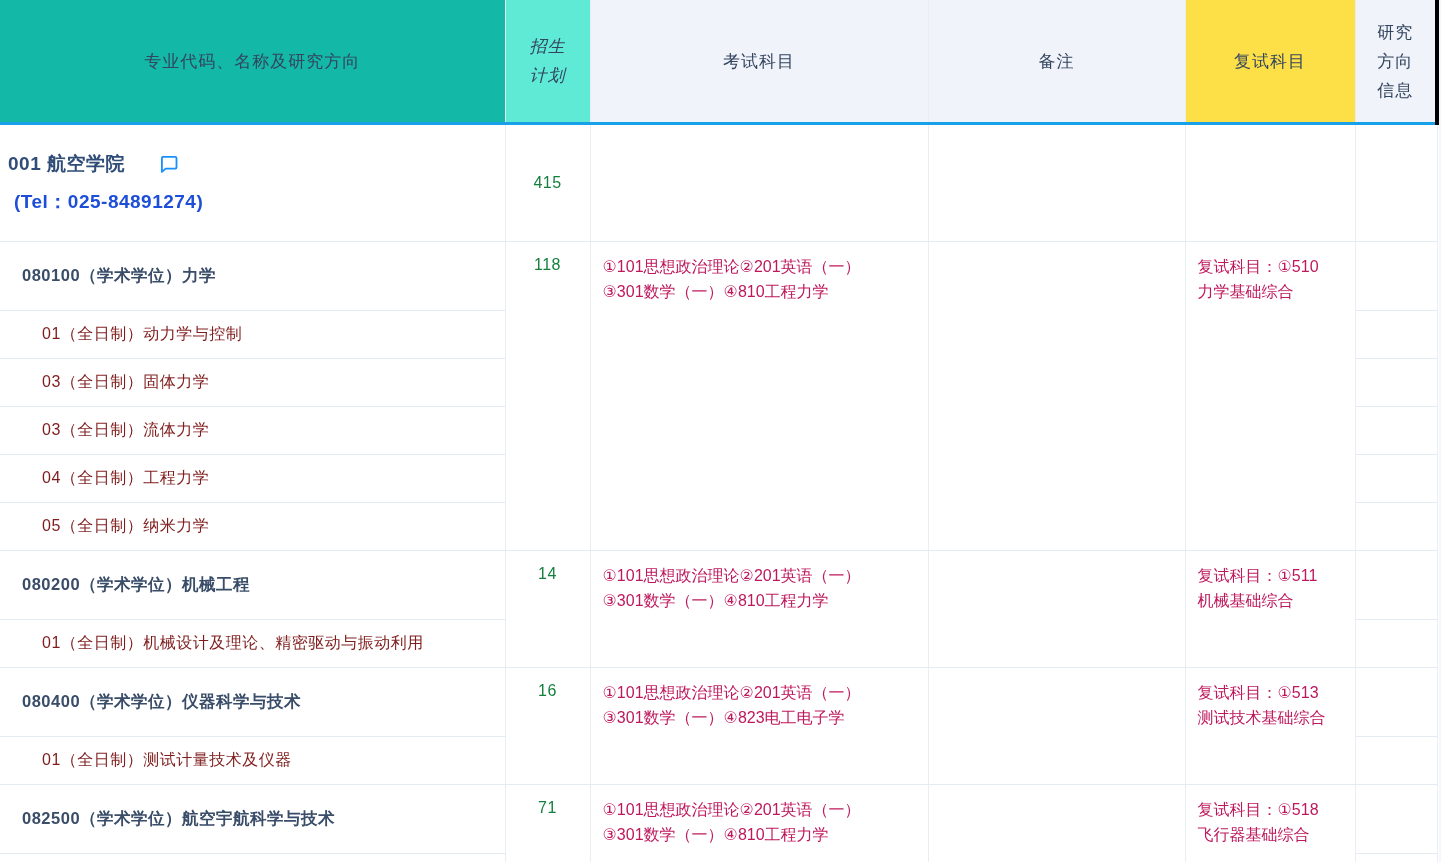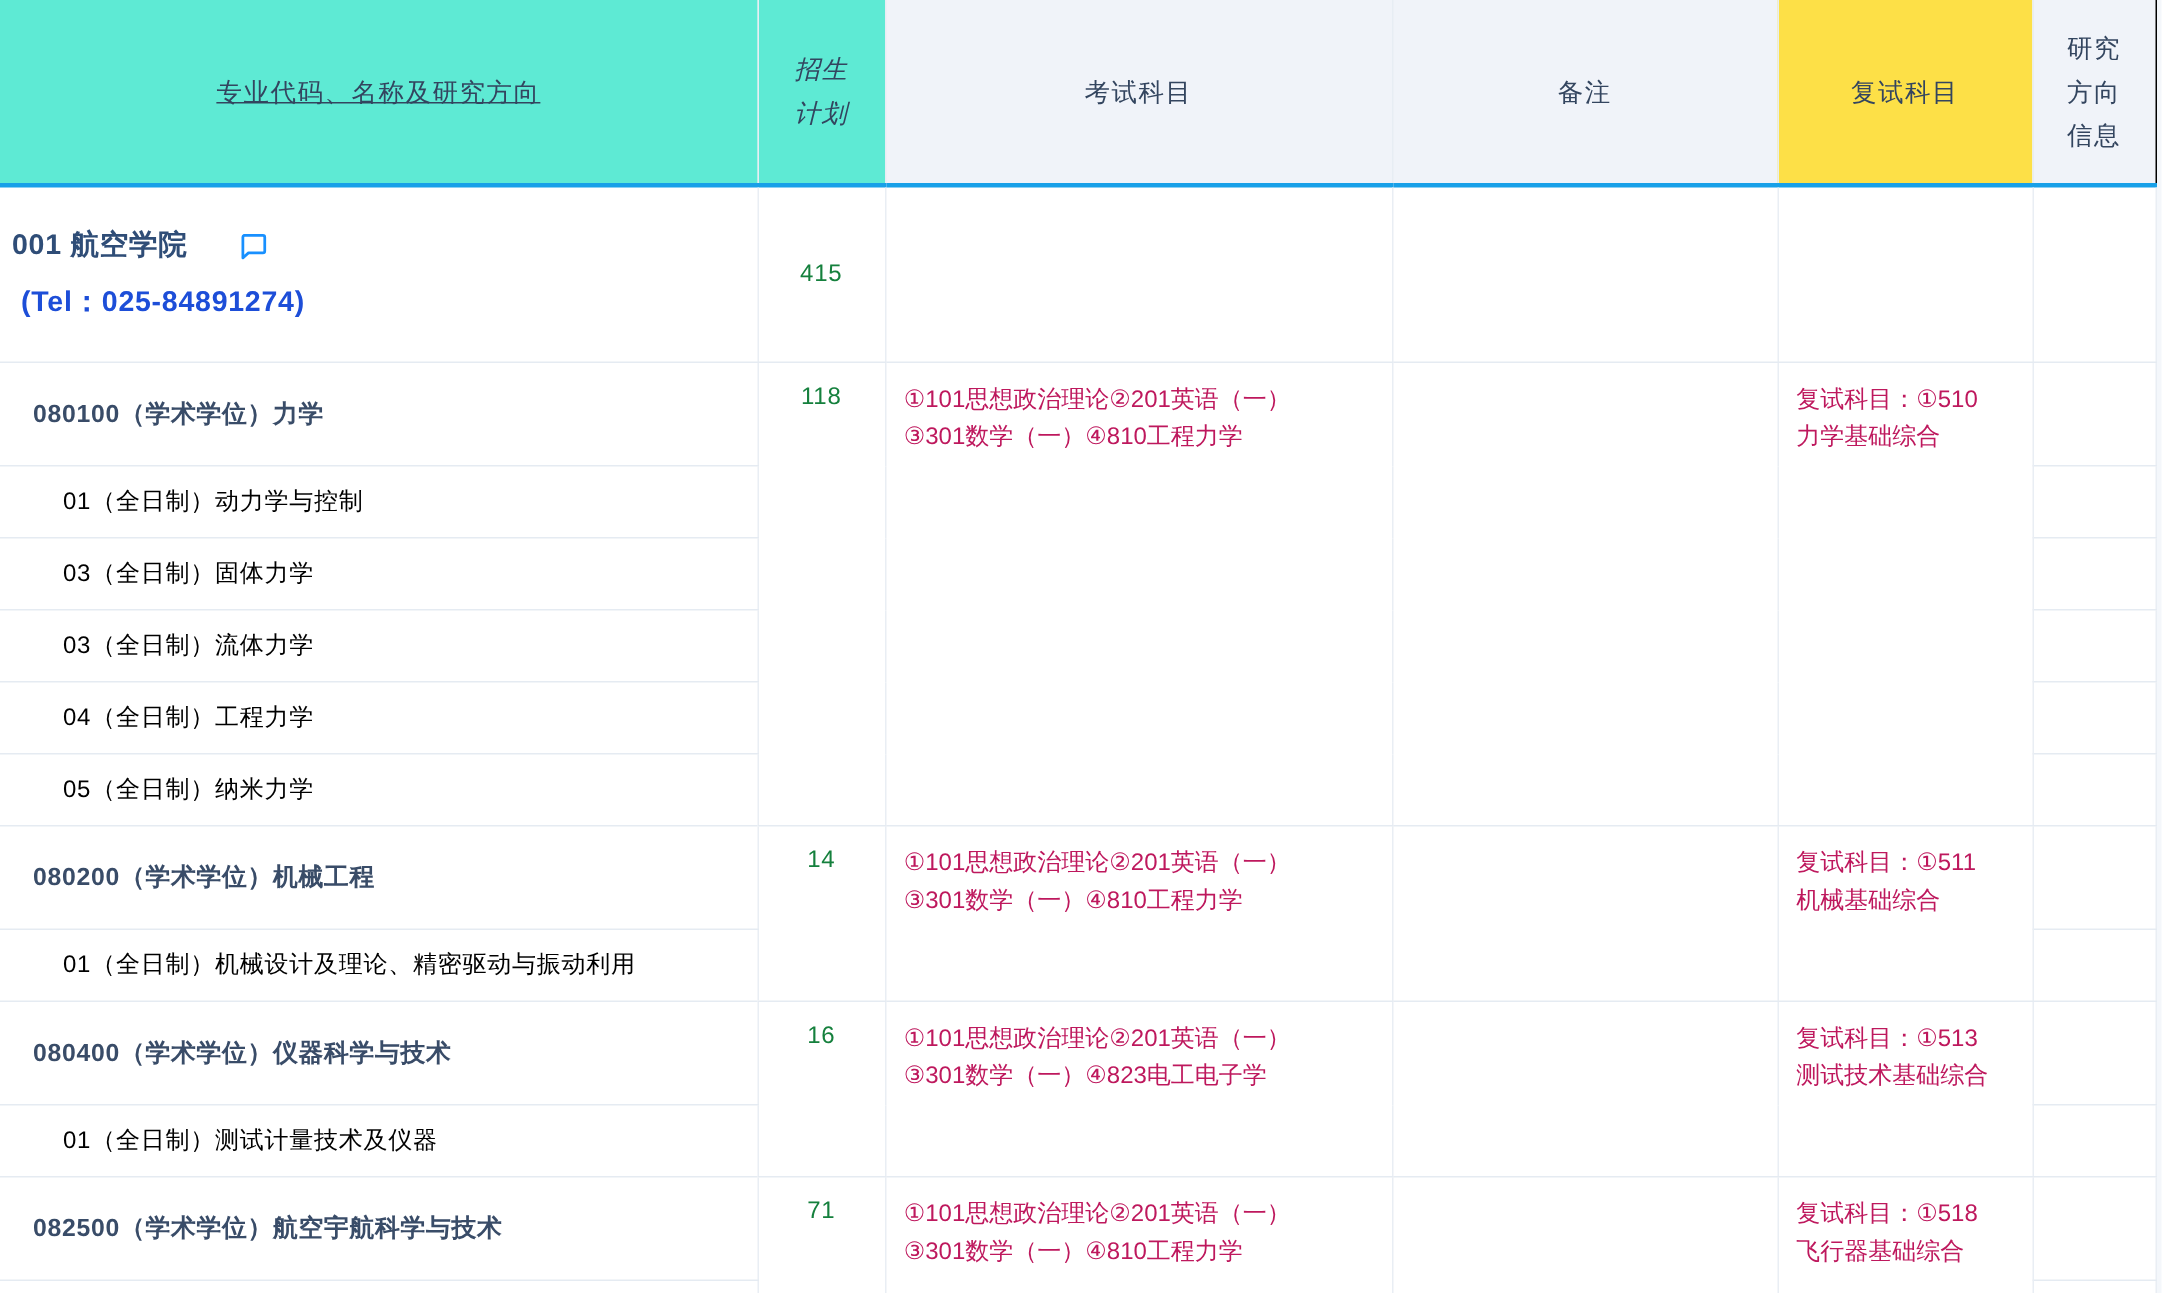--- a/index.html
+++ b/index.html
@@ -16,37 +16,37 @@
   
   th.hdr{
     height:122px;background:#f0f3f9;
     border-bottom:3px solid #18a0e8;
     border-right:1px solid #e7edf4;
     font-size:17px;font-weight:400;color:#33455f;
     text-align:center;vertical-align:middle;
     white-space:pre-line;line-height:29px;
     padding:0 4px;letter-spacing:1px;
   }
-  th.hdr:last-child{border-right:1px solid #000000;}
+  th.hdr:last-child{border-right:4px solid #000000;}
   
   td{
     border-right:1px solid #e9eef4;
     border-bottom:1px solid #e5ebf2;
     font-size:16px;color:#3d4f6b;
     vertical-align:middle;background:#fff;
     overflow:hidden;
   }
   tr.dept-row td{height:104px;}
   tr.group-row td.major-cell{height:66px;}
   tr.dir-row td{height:45px;}
   tr.dir-row.cut td{height:44px;border-bottom:none;}
   
   td.major-cell{padding-left:22px;}
   td.major-cell.group{font-weight:700;color:#394c68;font-size:16.5px;letter-spacing:.5px;margin-left:44px;}
-  td.major-cell.sub{padding-left:42px;color:#000000;letter-spacing:.5px;}
+  td.major-cell.sub{padding-left:42px;color:#7f1d1d;letter-spacing:.5px;}
   td.major-cell.dept{padding-left:8px;}
   .dept-name{
     font-size:19px;font-weight:700;color:#2f4d77;
     line-height:38px;display:flex;align-items:center;letter-spacing:.5px;gap:20px;
   }
   .dept-tel{
     font-size:19px;font-weight:700;color:#1d4ed8;
     line-height:38px;padding-left:6px;letter-spacing:.5px;
   }
   .bubble-icon{margin-left:14px;display:inline-flex;cursor:pointer;}
@@ -71,21 +71,21 @@
   <colgroup>
     <col style="width:505px">
     <col style="width:85px">
     <col style="width:338px">
     <col style="width:257px">
     <col style="width:170px">
     <col style="width:82px">
   </colgroup>
   <thead>
     <tr>
-      <th class="hdr" style="border-bottom-color: rgb(24, 160, 232); background: #5eead4; text-decoration: underline;">专业代码、名称及研究方向</th>
+      <th class="hdr" style="border-bottom-color: rgb(24, 160, 232); background: #14b8a6;">专业代码、名称及研究方向</th>
       <th class="hdr" style="border-bottom-color: rgb(24, 160, 232); background: #5eead4; font-style: italic;">招生
 计划</th>
       <th class="hdr" style="border-bottom-color: rgb(24, 160, 232); background: rgb(240, 243, 249);">考试科目</th>
       <th class="hdr" style="border-bottom-color: rgb(24, 160, 232); background: rgb(240, 243, 249);">备注</th>
       <th class="hdr" style="border-bottom-color: rgb(24, 160, 232); background: #fde047;">复试科目</th>
       <th class="hdr" style="border-bottom-color: rgb(24, 160, 232); background: rgb(240, 243, 249);">研究
 方向
 信息</th>
     </tr>
   </thead>

